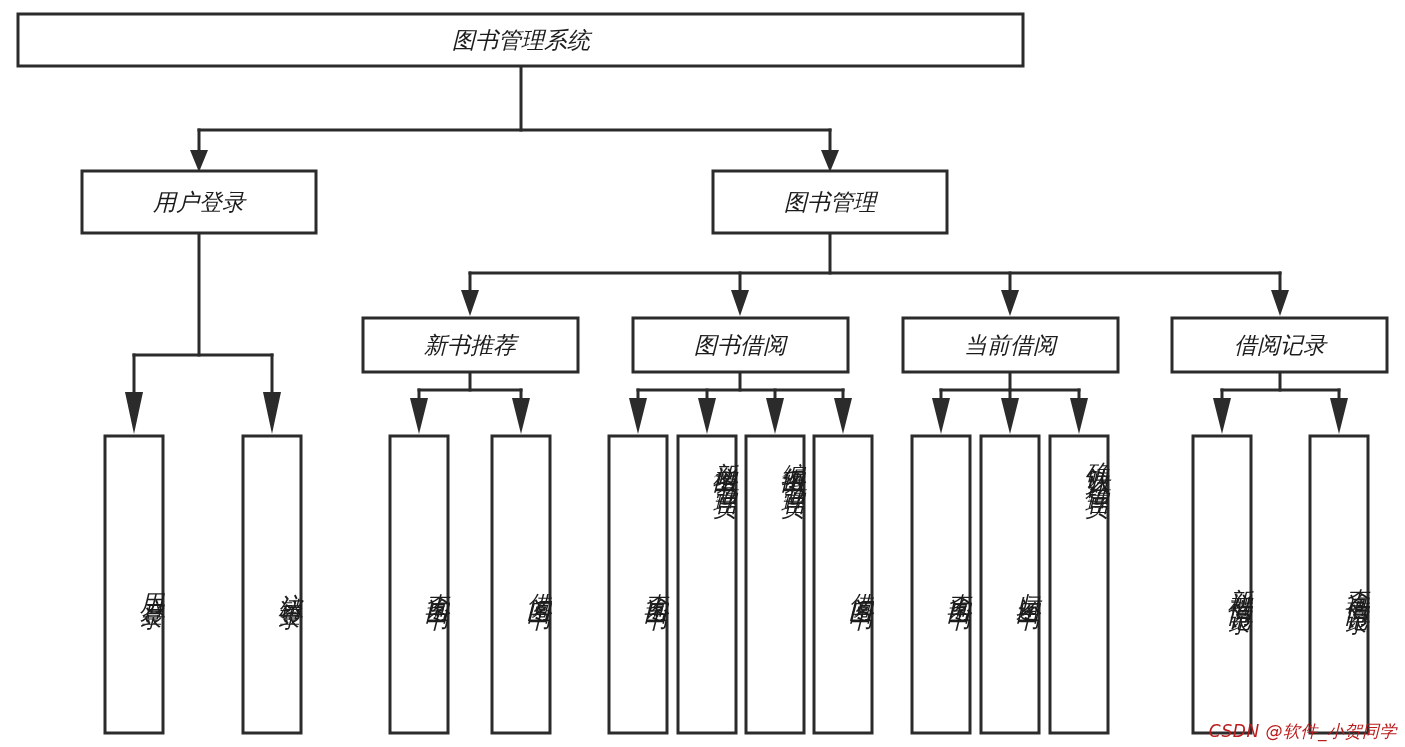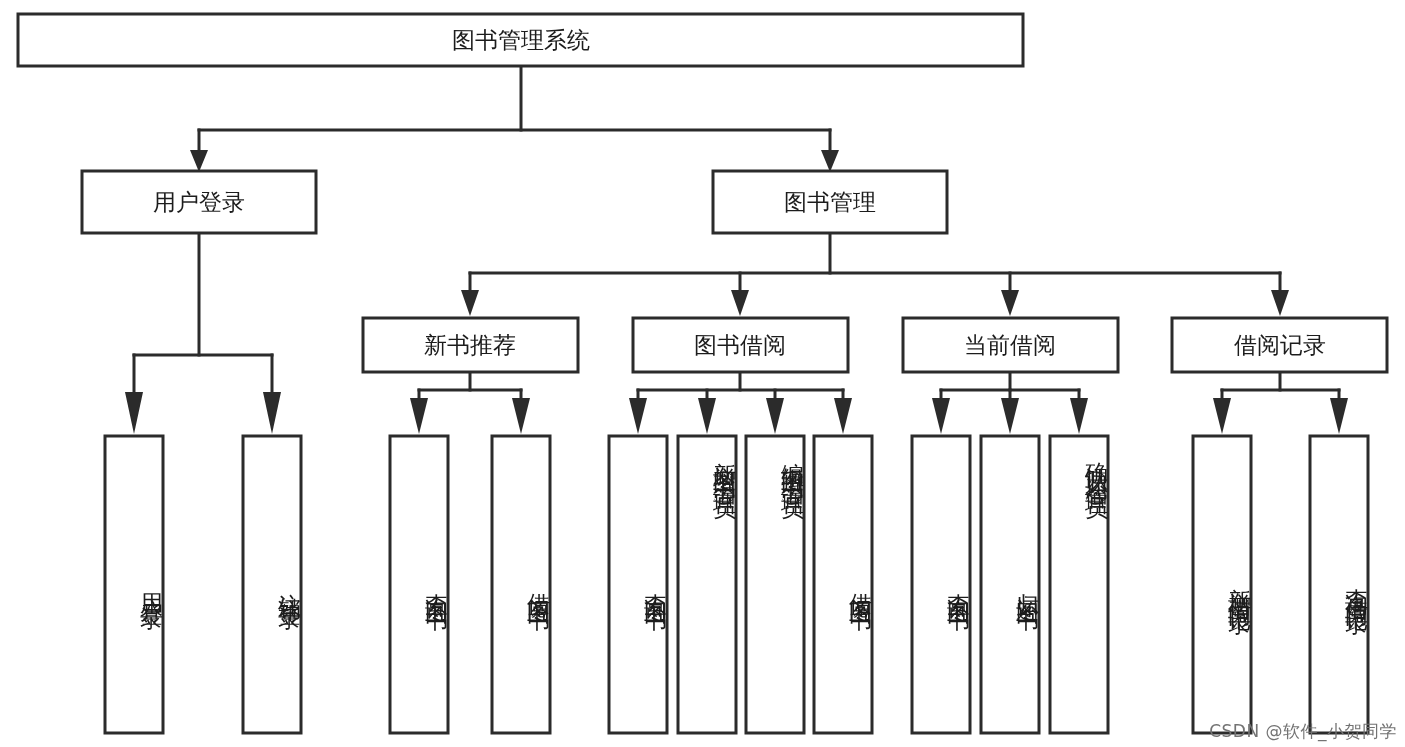--- a/index.html
+++ b/index.html
@@ -11,20 +11,21 @@
     width: 1405px;
     height: 747px;
     font-family: "DejaVu Sans", "Liberation Sans", sans-serif;
     overflow: hidden;
   }
   #diagram-root {
     position: relative;
     width: 1405px;
     height: 747px;
     background: #ffffff;
+    font-style: italic;
   }
   svg.flow {
     position: absolute;
     left: 0;
     top: 0;
     width: 1405px;
     height: 747px;
   }
   .node-box {
     fill: #ffffff;
@@ -64,21 +65,21 @@
   }
   .node-label-v.centered {
     justify-content: center;
   }
   .watermark {
     position: absolute;
     right: 8px;
     bottom: 4px;
     font-family: "DejaVu Sans", "Liberation Sans", sans-serif;
     font-size: 17px;
-    color: #737373;
+    color: #b91c1c;
     letter-spacing: 0.5px;
     white-space: nowrap;
     text-align: right;
   }
 </style>
 </head>
 <body>
 
 <div id="diagram-root">
 

